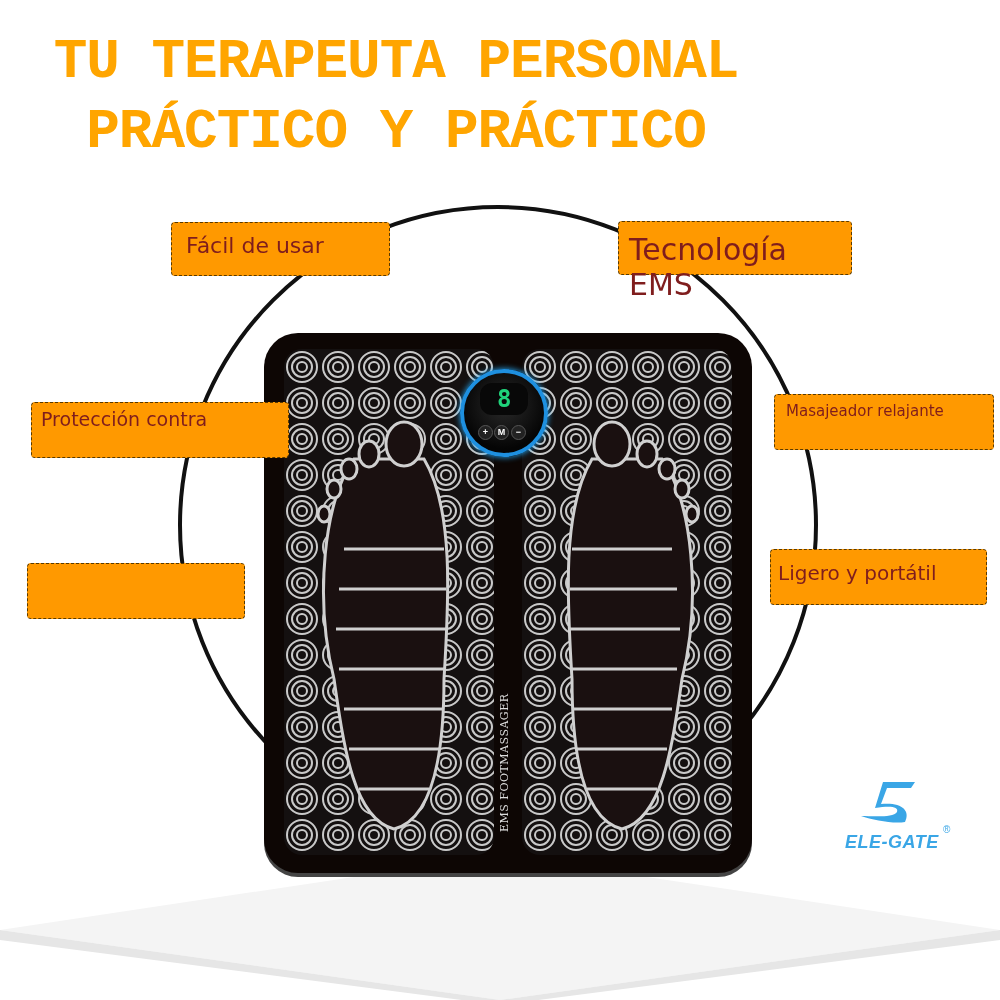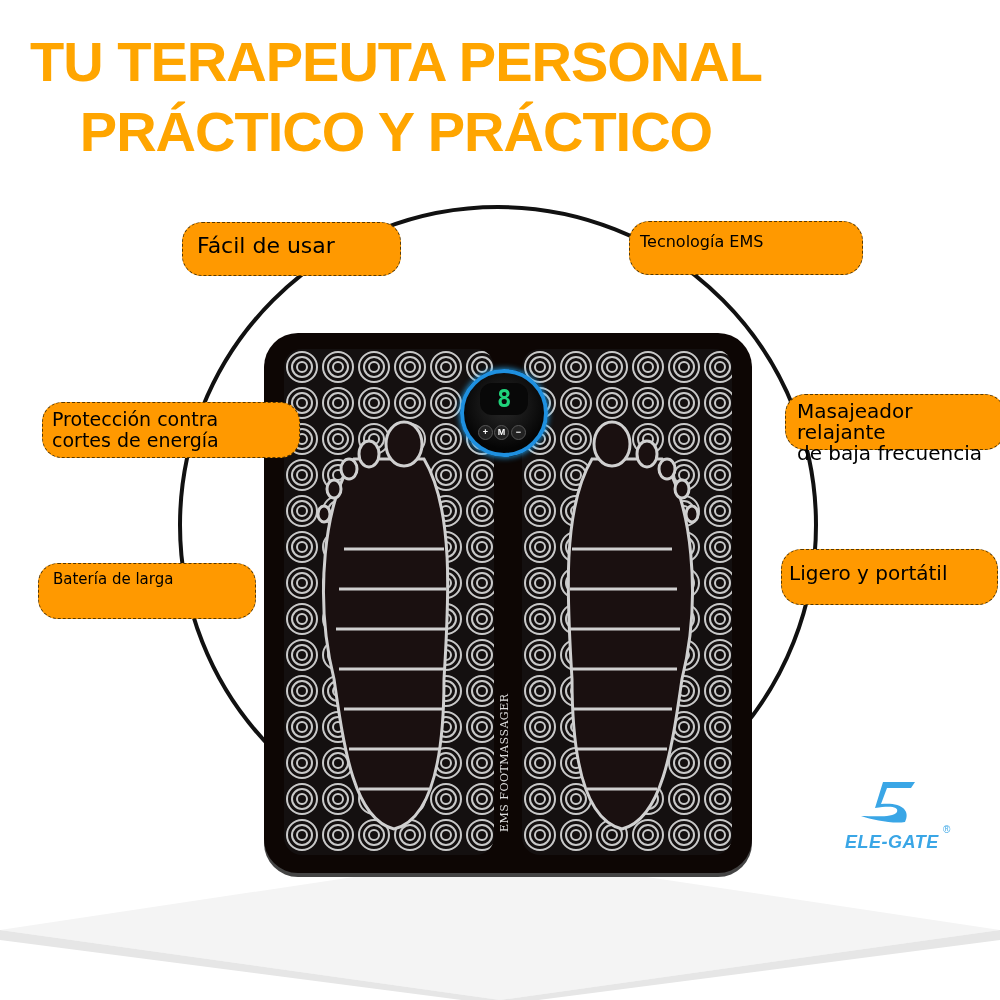--- a/index.html
+++ b/index.html
@@ -1,37 +1,37 @@
 <!DOCTYPE html>
 <html><head>
 <meta charset="utf-8">
 <style>
   html, body { margin:0; padding:0; }
   body { width:1000px; height:1000px; background:#ffffff; position:relative; overflow:hidden; font-family:"Liberation Sans", sans-serif; }
-  .title { position:absolute; left:0; width:792px; text-align:center; color:#FFA500; font-family:Liberation Sans, sans-serif; font-weight:bold; font-size:56px; letter-spacing:-1px; line-height:1; }
+  .title { position:absolute; left:0; width:792px; text-align:center; color:#FFA500; font-family:Liberation Mono, monospace; font-weight:bold; font-size:56px; letter-spacing:-1px; line-height:1; }
   .t1 { top:34px; }
   .t2 { top:104px; }
   .floor { position:absolute; left:0; top:855px; width:1000px; height:145px; }
   .ring { position:absolute; left:178px; top:205px; width:640px; height:640px; border:4px solid #111; border-radius:50%; box-sizing:border-box; }
   .mat { position:absolute; left:264px; top:333px; width:488px; height:540px; background:#0d0604; border-radius:34px; box-shadow:0 4px 0 #444; }
   .panel { position:absolute; top:16px; width:210px; height:506px; border-radius:18px; overflow:hidden; background:#141010; }
   .panel.left { left:20px; }
   .panel.right { right:20px; }
   .panel svg { width:100%; height:100%; display:block; }
   .spine-text { position:absolute; left:234px; top:330px; width:20px; height:200px; color:#ddd; font-family:"DejaVu Serif", serif; font-size:11px; writing-mode:vertical-rl; transform:rotate(180deg); text-align:center; letter-spacing:0.5px; }
   .controller { position:absolute; left:460px; top:369px; width:80px; height:80px; border-radius:50%; background:radial-gradient(circle at 50% 40%, #2a2a2a, #050505 70%); border:4px solid #1e90e0; box-shadow:0 0 6px #27b0ff; }
   .display { position:absolute; left:16px; top:10px; width:48px; height:32px; border-radius:12px; background:#080808; }
   .digit { position:absolute; left:17px; top:2px; color:#1fd27a; font-family:"DejaVu Sans Mono", monospace; font-weight:bold; font-size:24px; line-height:28px; }
   .ctrl-btn { position:absolute; top:52px; width:13px; height:13px; border-radius:50%; background:#222; color:#fff; font-size:9px; line-height:13px; text-align:center; font-weight:bold; border:1px solid #555; }
   .b-plus { left:14px; } .b-m { left:30px; } .b-minus { left:47px; }
-  .callout { position:absolute; background:#FF9900; border:1.5px dashed #5a3a00; border-radius:20px; color:#000000; font-family:"DejaVu Sans", sans-serif; box-sizing:border-box;margin-left:11px; }
+  .callout { position:absolute; background:#FF9900; border:1.5px dashed #5a3a00; border-radius:4px; color:#7f1d1d; font-family:"DejaVu Sans", sans-serif; box-sizing:border-box; }
   .c1 { left:171px; top:222px; width:219px; height:54px; font-size:22px; padding:10px 0 0 14px; }
-  .c2 { left:618px; top:221px; width:234px; height:54px; font-size:16px; padding:10px 0 0 10px; }
+  .c2 { left:618px; top:221px; width:234px; height:54px; font-size:30px; padding:10px 0 0 10px; }
   .c3 { left:31px; top:402px; width:258px; height:56px; font-size:19px; line-height:21px; padding:6px 14px 0 9px; }
-  .c4 { left:774px; top:394px; width:220px; height:56px; font-size:20px; line-height:21px; padding:6px 0 0 11px; }
+  .c4 { left:774px; top:394px; width:220px; height:56px; font-size:15px; line-height:21px; padding:6px 0 0 11px; }
   .c5 { left:27px; top:563px; width:218px; height:56px; font-size:15px; line-height:21px; padding:5px 0 0 14px; }
   .c6 { left:770px; top:549px; width:217px; height:56px; font-size:20px; padding:11px 0 0 7px; }
   .logo { position:absolute; left:845px; top:780px; width:130px; height:80px; }
   .logo-text { position:absolute; left:0; top:52px; color:#3aa6e6; font-family:Liberation Sans, sans-serif; font-style:italic; font-weight:bold; font-size:18px; letter-spacing:0.5px; }
   .logo-reg { position:absolute; left:98px; top:44px; color:#3aa6e6; font-size:10px; }
 </style>
 </head>
 <body>
 
 <div class="title t1">TU TERAPEUTA PERSONAL</div>
@@ -94,28 +94,25 @@
 </div>
 
 <div class="callout c1">
   <span>Fácil de usar</span>
 </div>
 <div class="callout c2">
   <span>Tecnología EMS</span>
 </div>
 <div class="callout c3">
   <div>Protección contra</div>
-  <div>cortes de energía</div>
 </div>
 <div class="callout c4">
   <div>Masajeador relajante</div>
-  <div>de baja frecuencia</div>
 </div>
 <div class="callout c5">
-  <div>Batería de larga</div>
 </div>
 <div class="callout c6">
   <span>Ligero y portátil</span>
 </div>
 
 <div class="logo">
   <svg width="70" height="50" viewBox="0 0 70 50" style="position:absolute;left:8px;top:0">
     <path d="M30,2 L62,2 L58,8 L34,8 L28,24 C48,22 58,30 52,42 C40,44 20,40 8,36 C20,36 40,38 44,32 C46,26 36,26 22,28 Z" fill="#3aa6e6"></path>
   </svg>
   <span class="logo-text">ELE-GATE</span>

